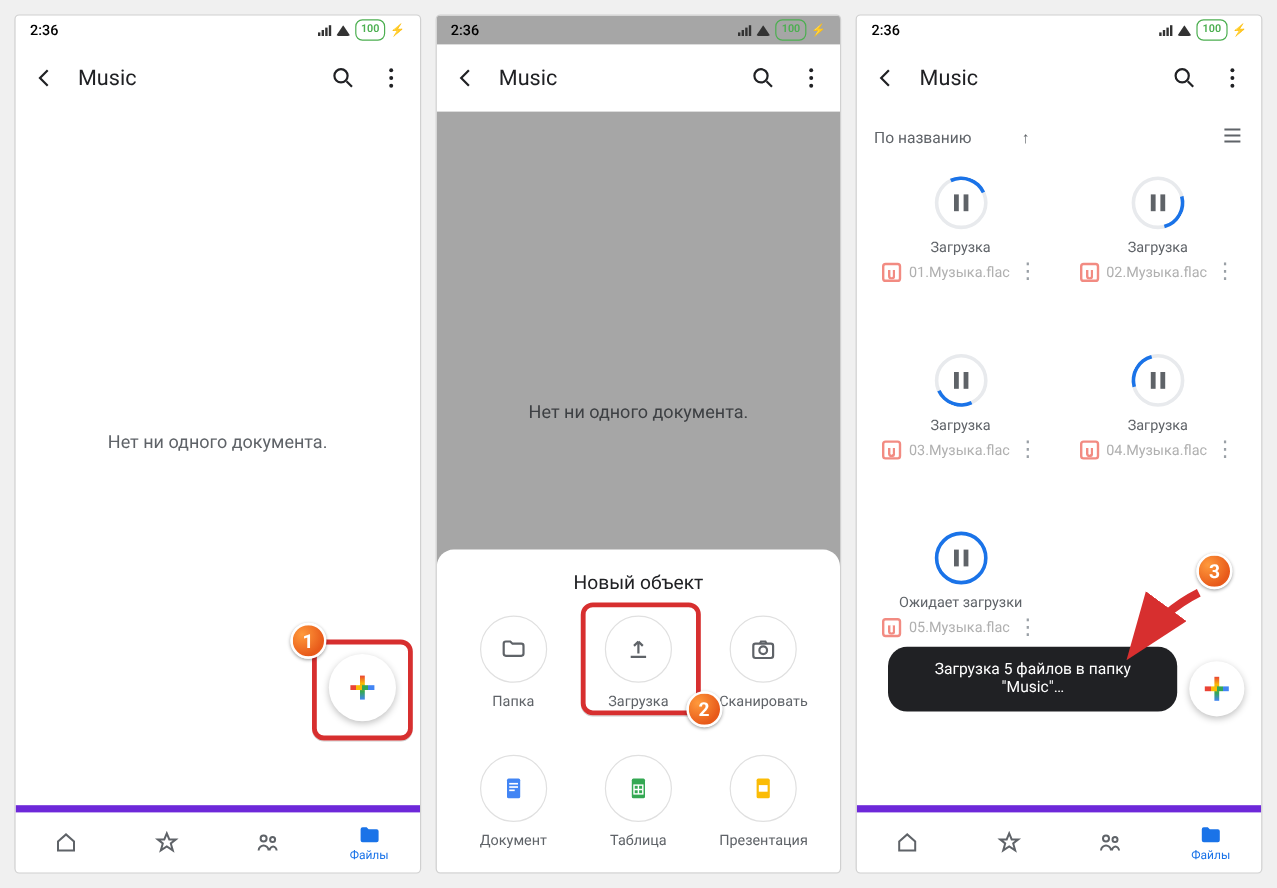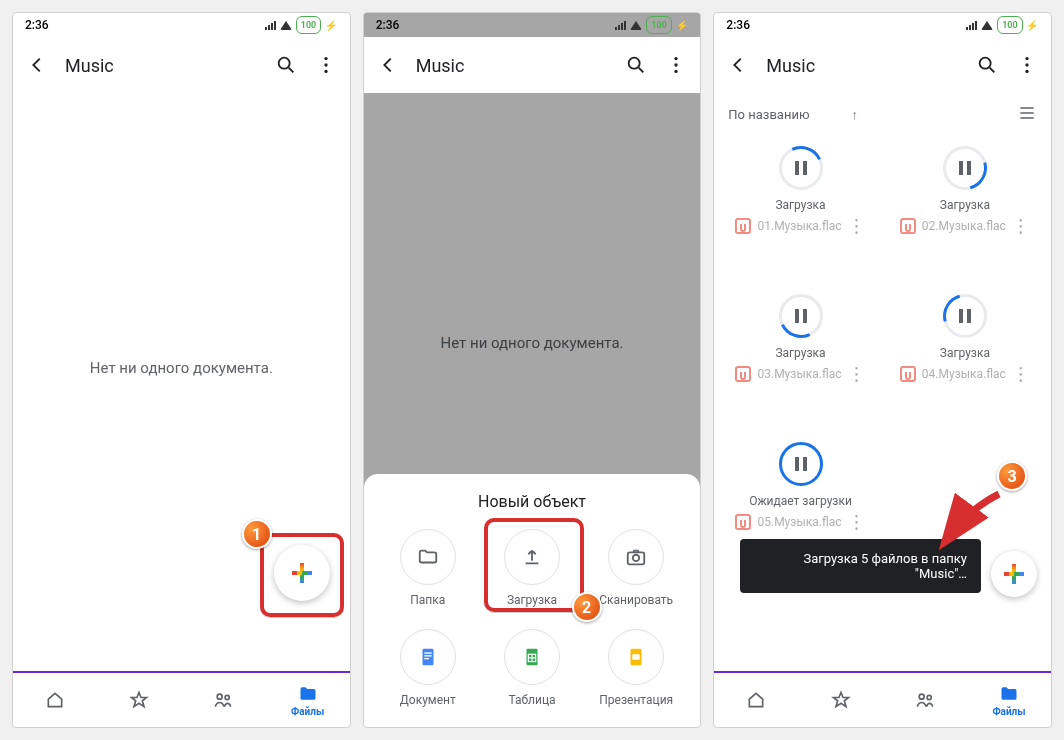--- a/index.html
+++ b/index.html
@@ -69,38 +69,38 @@
   .plus-g {
     position: relative; width: 20px; height: 20px;
   }
   .plus-g::before, .plus-g::after {
     content:""; position:absolute; background: linear-gradient(90deg,#ea4335 0 25%,#fbbc05 25% 50%,#34a853 50% 75%,#4285f4 75% 100%);
   }
   .plus-g::before { left:8px; top:0; width:4px; height:20px; background: linear-gradient(180deg,#ea4335,#fbbc05,#34a853,#4285f4);}
   .plus-g::after  { top:8px; left:0; height:4px; width:20px; }
 
   .bottomnav {
-    height: 56px; display: flex; border-top: 2px solid #6d28d9; font-weight: bold;
+    height: 56px; display: flex; border-top: 6px solid #6d28d9;
   }
   .bottomnav .nav-item {
     flex:1; display:flex; flex-direction:column; align-items:center; justify-content:center;
     font-size: 10px; color:#5f6368; gap:2px;
   }
   .bottomnav .nav-item.active { color: #1a73e8; }
   .bottomnav svg { width: 20px; height: 20px; }
 
   
   .scrim { position:absolute; inset:0; background: rgba(0,0,0,0.35); }
   .sheet {
     position:absolute; left:0; right:0; bottom:0;
     background:#fff; border-radius: 14px 14px 0 0;
     padding: 18px 12px 20px;
   }
   .sheet-title { text-align:center; font-size:16px; color:#202124; margin-bottom: 18px;}
-  .sheet-grid { display:grid; grid-template-columns: repeat(3,1fr); row-gap: 22px; }
+  .sheet-grid { display:grid; grid-template-columns: repeat(3,1fr); row-gap: 38px; }
   .sheet-item { display:flex; flex-direction:column; align-items:center; gap:8px; }
   .sheet-icon {
     width:56px;height:56px;border-radius:50%;border:1px solid #e0e0e0;
     display:flex;align-items:center;justify-content:center;
   }
   .sheet-icon svg { width:22px;height:22px; }
   .sheet-item .lbl { font-size:12px; color:#5f6368; }
 
   
   .sortbar { display:flex; align-items:center; padding: 10px 14px; font-size:13px; color:#5f6368;gap:36px; }
@@ -116,22 +116,22 @@
   .ring .arc { position:absolute;inset:-3px;border-radius:50%;border:3px solid transparent;border-top-color:#1a73e8;transform:rotate(20deg);}
   .pause { width:12px;height:14px;border-left:4px solid #5f6368;border-right:4px solid #5f6368;}
   .status-txt{font-size:12px;color:#5f6368;margin-top:8px;}
   .filerow{display:flex;align-items:center;gap:6px;margin-top:6px;color:#b0b0b0;font-size:12px;}
   .filerow .hd{width:16px;height:16px;border:2px solid #f28b82;border-radius:3px;position:relative;}
   .filerow .hd::after{content:"";position:absolute;left:3px;right:3px;top:4px;height:6px;border:2px solid #f28b82;border-top:none;border-radius:0 0 6px 6px;}
   .filerow .more{color:#9aa0a6;font-size:18px;line-height:10px;}
 
   .toast {
     position:absolute; left:26px; right:70px; bottom:78px;
-    background:#202124;color:#fff;border-radius:4px;
-    padding:12px 14px;font-size:13px;text-align:right;
+    background:#202124;color:#fff;border-radius:16px;
+    padding:12px 14px;font-size:13px;text-align:center;
   }
   .fab-sm {
     position:absolute; right:14px; bottom:74px;
     width:46px;height:46px;border-radius:50%;background:#fff;
     box-shadow:0 2px 6px rgba(0,0,0,0.25);
     display:flex;align-items:center;justify-content:center;
   }
 
   
   .callout-box {

